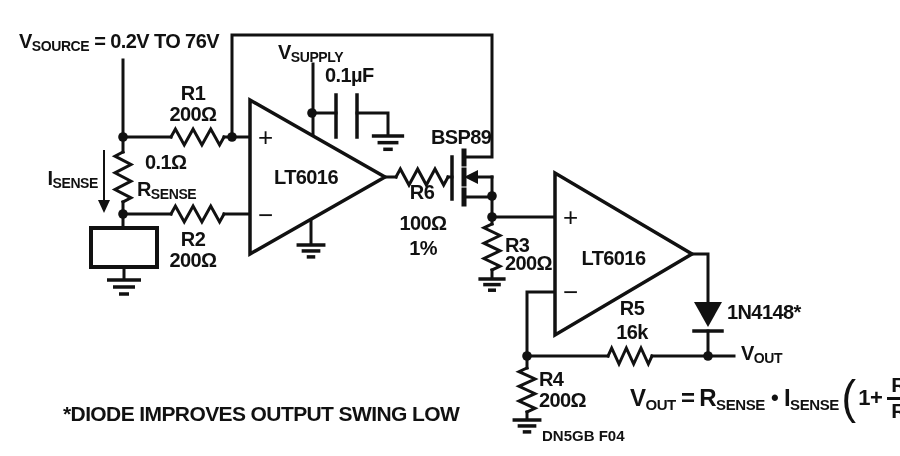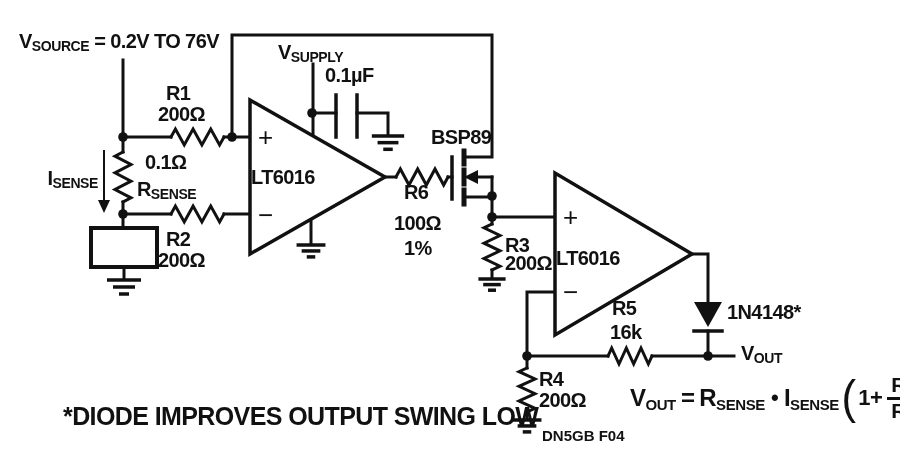--- a/index.html
+++ b/index.html
@@ -10,29 +10,29 @@
   .wire   { stroke:#111; stroke-width:3; fill:none; stroke-linecap:square; stroke-linejoin:miter; }
   .thick  { stroke-width:3.5; }
   .chan   { stroke-width:5; }
   .boxln  { stroke:#111; stroke-width:4; fill:#fff; }
   .tri    { stroke:#111; stroke-width:3.5; fill:#fff; stroke-linejoin:miter; }
   .solid  { fill:#111; stroke:none; }
   .thin   { stroke:#111; stroke-width:2; fill:none; }
   g.gnd line { stroke:#111; stroke-width:3.5; }
   .lbl { position:absolute; font-size:20px; font-weight:700; letter-spacing:-0.6px;
          line-height:1.05; white-space:nowrap; color:#111; }
-  .ctr { text-align:left; }
+  .ctr { text-align:center; }
   .rgt { text-align:right; }
   .sb  { font-size:14px; letter-spacing:-0.4px; vertical-align:-3px; }
   .sign { position:absolute; font-size:26px; font-weight:400; line-height:1; color:#111; letter-spacing:0; }
   .loadbox { position:absolute; left:91px; top:228px; width:66px; height:39px;
              display:flex; align-items:center; justify-content:center;
              font-size:23px; font-weight:700; letter-spacing:-0.5px; }
   .figid { position:absolute; font-size:15px; font-weight:700; letter-spacing:0; }
-  .foot  { position:absolute; font-size:25px; font-weight:700; letter-spacing:-0.6px; }
+  .foot  { position:absolute; font-size:21px; font-weight:700; letter-spacing:-0.6px; }
   
   .formula { position:absolute; left:630px; top:371px; height:54px;
              display:flex; align-items:center; font-weight:700; font-size:24px;
              letter-spacing:-0.6px; color:#111; }
   .formula .fsb { font-size:15px; letter-spacing:-0.4px; vertical-align:-4px; }
   .formula .eq  { margin:0 5px; }
   .formula .dt  { margin:0 6px; font-size:22px; }
   .formula .op  { margin-right:5px; font-size:22px; }
   .paren { font-size:46px; font-weight:400; line-height:0.9; letter-spacing:0; margin:0 2px;
            transform:scaleX(0.95); }

